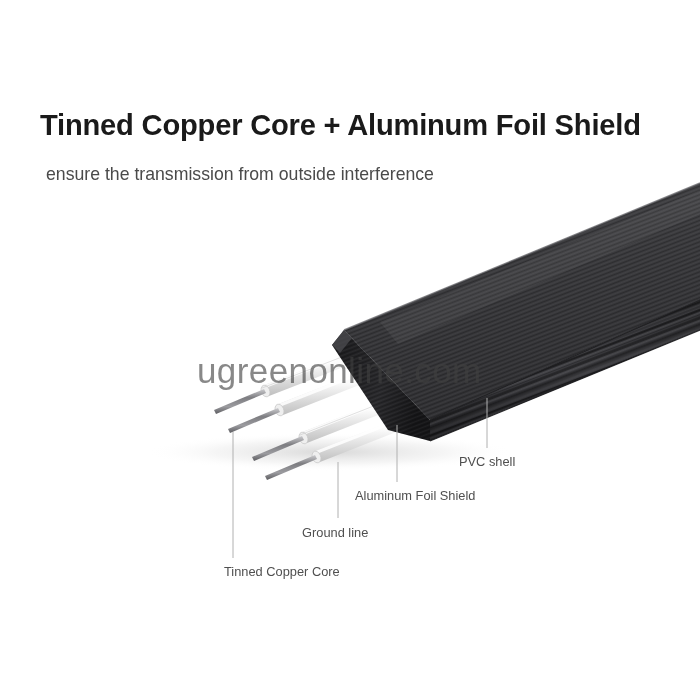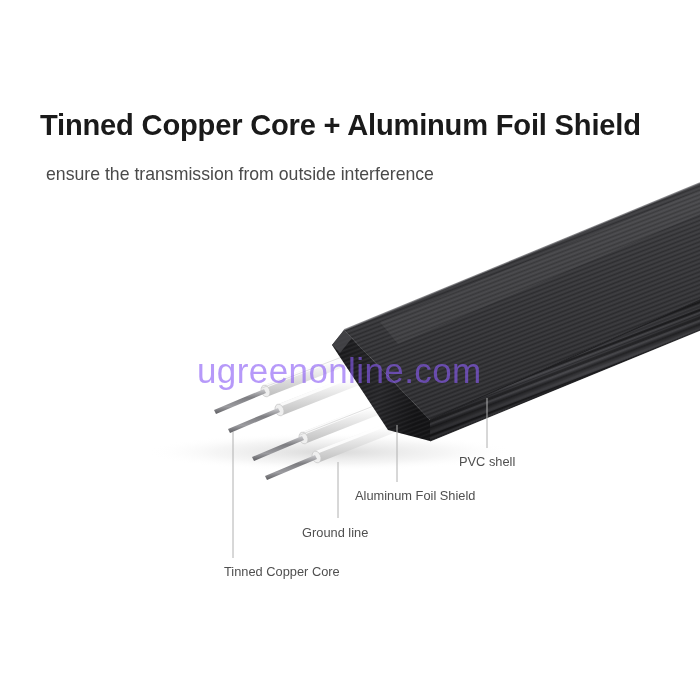--- a/index.html
+++ b/index.html
@@ -56,21 +56,21 @@
 
   
   .watermark {
     position: absolute;
     left: 197px;
     top: 351px;
     font-family: "Liberation Sans", sans-serif;
     font-size: 35px;
     font-weight: normal;
     letter-spacing: 0.4px;
-    color: #8b5cf6;
+    color: #404040;
     opacity: 0.62;
     white-space: nowrap;
     pointer-events: none;
   }
 
   
   .callout {
     position: absolute;
     font-family: "Liberation Sans", sans-serif;
     font-size: 13.5px;

